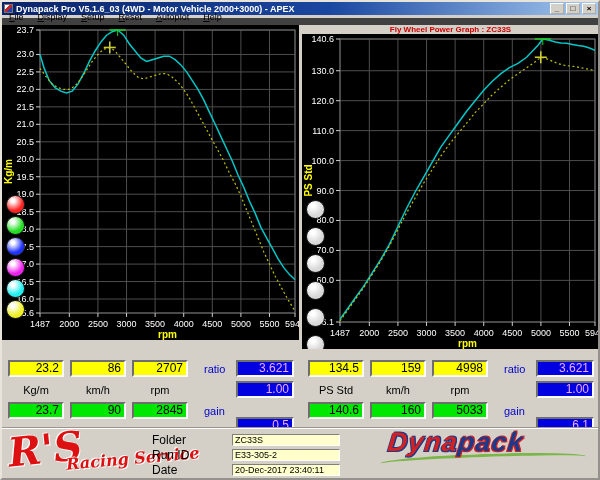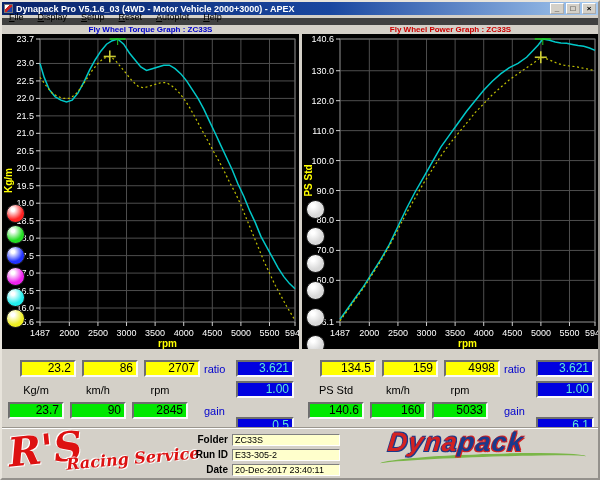--- a/index.html
+++ b/index.html
@@ -40,40 +40,40 @@
   }
   
   .readout-panel { position:absolute; top:347px; width:296px; height:78px; background:#d4d0c8; }
   .readout-panel.left { left:0; }
   .readout-panel.right { left:300px; }
   .vbox {
     position:absolute; width:56px; height:17px;
     border:2px solid; border-color:#6e6e6e #fafafa #fafafa #6e6e6e;
     font-size:12px; line-height:13px; text-align:right; padding-right:3px; color:#000;
   }
-  .vbox.yellow { background:#ffff00; top:11px;margin-left:12px; }
+  .vbox.yellow { background:#ffff00; top:11px; }
   .vbox.green  { background:#00e800; top:53px; }
   .vbox.c0 { left:6px; } .vbox.c1 { left:68px; } .vbox.c2 { left:130px; }
   .unit { position:absolute; top:35px; width:56px; text-align:center; font-size:11px; color:#000; }
   .unit.c0 { left:6px; } .unit.c1 { left:68px; } .unit.c2 { left:130px; }
   .param-label { position:absolute; left:202px; width:30px; font-size:11px; color:#0000cc; }
   .pl0 { top:14px; } .pl1 { top:35px;margin-top:48px; } .pl2 { top:56px; }
   .bluebox {
     position:absolute; left:234px; width:58px; height:17px; background:#0000e0;
     border:2px solid; border-color:#6e6e6e #fafafa #fafafa #6e6e6e;
-    color:#5eead4; font-size:12px; line-height:13px; text-align:right; padding-right:3px;
+    color:#f0abfc; font-size:12px; line-height:13px; text-align:right; padding-right:3px;
   }
   .bb0 { top:11px; } .bb1 { top:32px; } .bb2 { top:68px;padding-left:20px; }
   
   .footer-divider { position:absolute; left:0; top:425px; width:596px; height:2px;
     border-top:1px solid #9a968e; border-bottom:1px solid #ffffff; }
   .footer { position:absolute; left:0; top:427px; width:596px; height:49px; background:#d4d0c8; }
   .field-row { position:absolute; left:150px; width:200px; height:12px; }
   .fr0 { top:5px; } .fr1 { top:20px; } .fr2 { top:35px; }
-  .field-label { position:absolute; left:0; width:76px; text-align:right; font-size:10px; font-weight:bold; color:#000; line-height:12px; }
+  .field-label { position:absolute; left:0; width:76px; text-align:left; font-size:12px; font-weight:normal; color:#000; line-height:12px; }
   .field-box {
     position:absolute; left:80px; width:108px; height:12px; background:#ffffcc;
     border:1px solid; border-color:#808080 #ffffff #ffffff #808080;
     font-size:9px; line-height:10px; padding-left:2px; color:#000; white-space:nowrap;
   }
   
   .rs-logo { position:absolute; left:2px; top:0px; width:190px; height:49px; color:#dd1111; }
   .rs-big {
     position:absolute; left:4px; top:-4px;
     font-family:"DejaVu Serif",serif; font-style:italic; font-weight:bold;
@@ -113,21 +113,20 @@
   <div class="menubar">
     <div class="menu-item">File</div>
     <div class="menu-item">Display</div>
     <div class="menu-item">Setup</div>
     <div class="menu-item">Reset</div>
     <div class="menu-item">Autoplot</div>
     <div class="menu-item">Help</div>
   </div>
 
   <div class="chart-panel left">
-    <div class="chart-header" style="color:#0000cc;">Fly Wheel Torque Graph : ZC33S</div>
     <div class="chart-black" id="chart0">
         <svg width="297" height="315" style="font-family: &quot;Liberation Sans&quot;, sans-serif;">
           <g stroke="#4e4e4e" stroke-width="1">
             <line x1="38" x2="293" y1="5" y2="5"></line>
             <line x1="38" x2="293" y1="29.456790123456766" y2="29.456790123456766"></line>
             <line x1="38" x2="293" y1="46.9259259259259" y2="46.9259259259259"></line>
             <line x1="38" x2="293" y1="64.39506172839504" y2="64.39506172839504"></line>
             <line x1="38" x2="293" y1="81.86419753086417" y2="81.86419753086417"></line>
             <line x1="38" x2="293" y1="99.33333333333331" y2="99.33333333333331"></line>
             <line x1="38" x2="293" y1="116.80246913580245" y2="116.80246913580245"></line>

